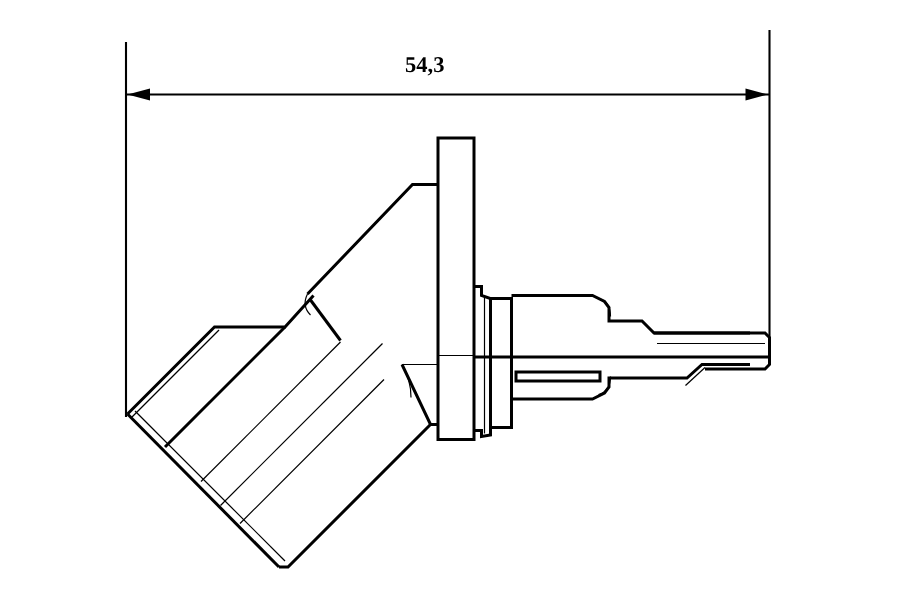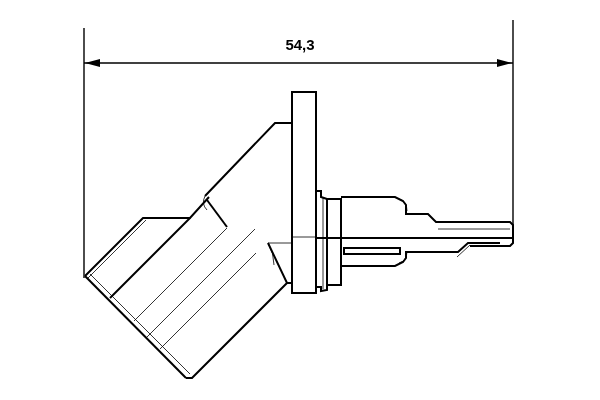--- a/index.html
+++ b/index.html
@@ -1,22 +1,21 @@
 <!DOCTYPE html>
 <html><head>
 <meta charset="utf-8">
 <style>
   html, body { margin: 0; padding: 0; background: #ffffff; }
   #canvas { position: relative; width: 600px; height: 400px; background: #ffffff; overflow: hidden; }
   svg { position: absolute; left: 0; top: 0; }
   .dim-label {
     position: absolute;
     left: 270px; top: 36px; width: 60px;
-    text-align: center;
-    font-family: Liberation Sans, sans-serif;
+    font-family: Liberation Serif, serif;
     font-weight: bold;
     font-size: 15px;
     color: #000;
   }
   .thick { stroke: #000; stroke-width: 2; fill: none; stroke-linejoin: miter; }
   .med { stroke: #000; stroke-width: 1.4; fill: none; }
   .thin { stroke: #000; stroke-width: 0.8; fill: none; }
 </style>
 </head>
 <body>

